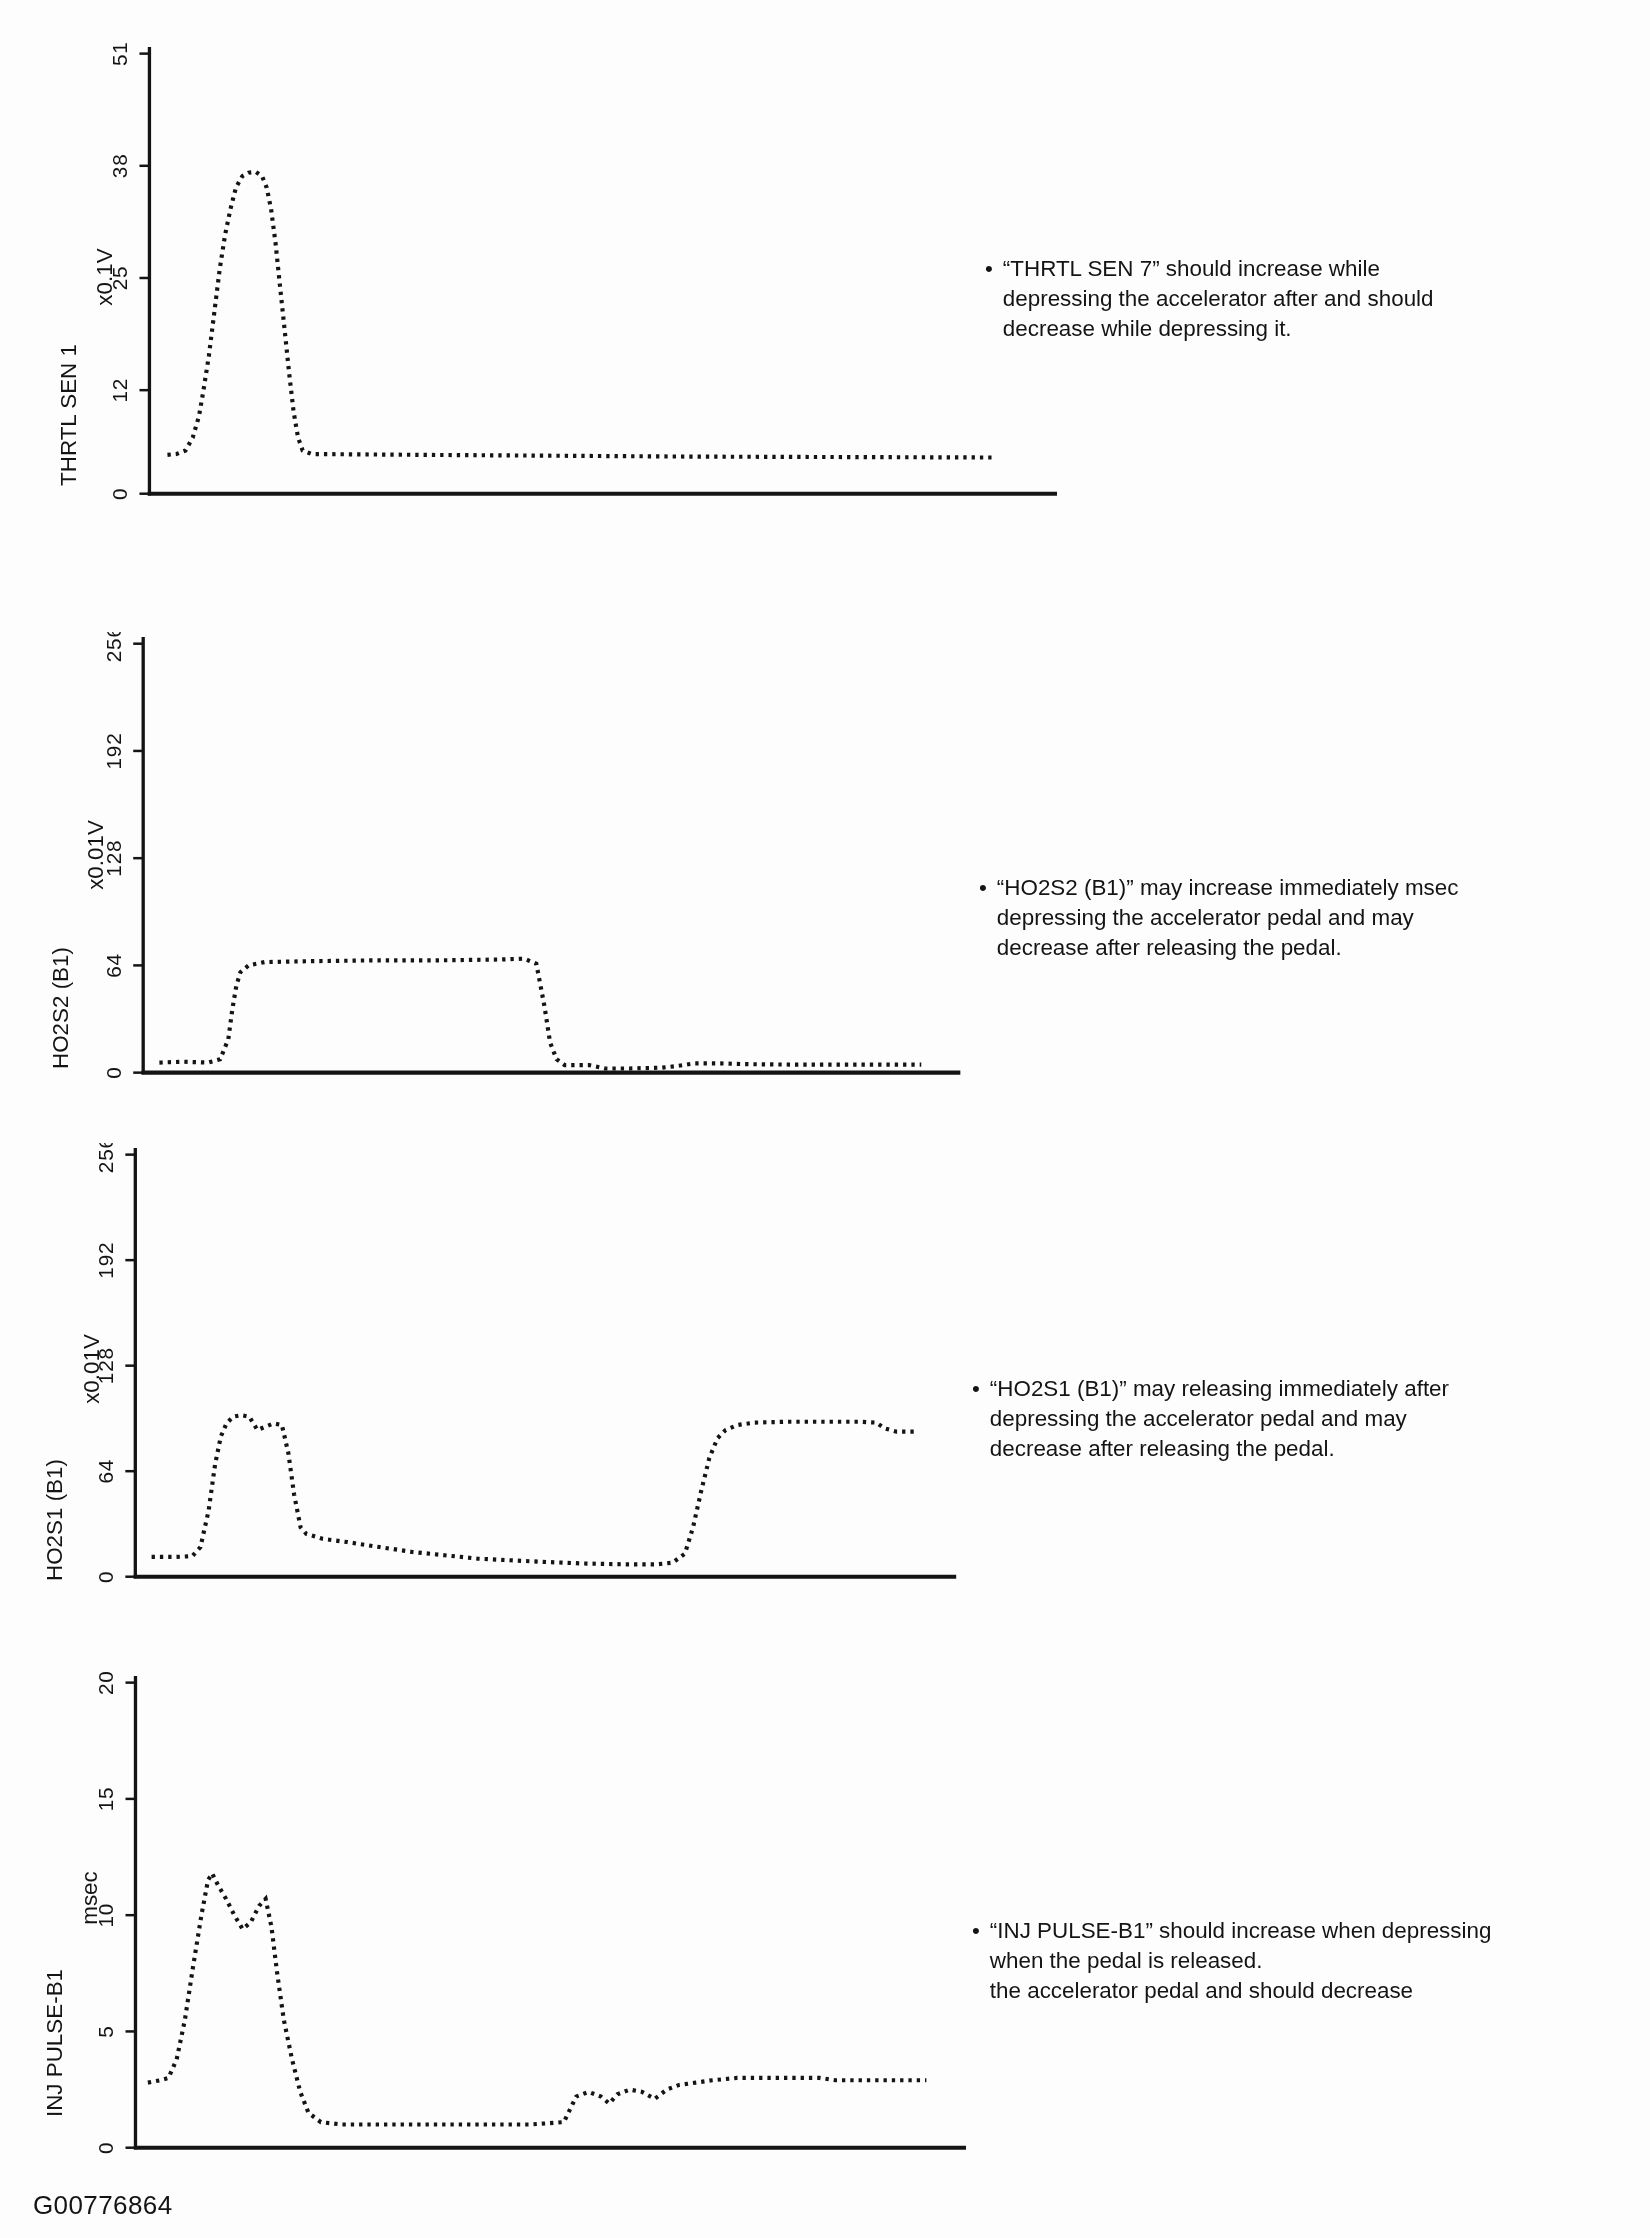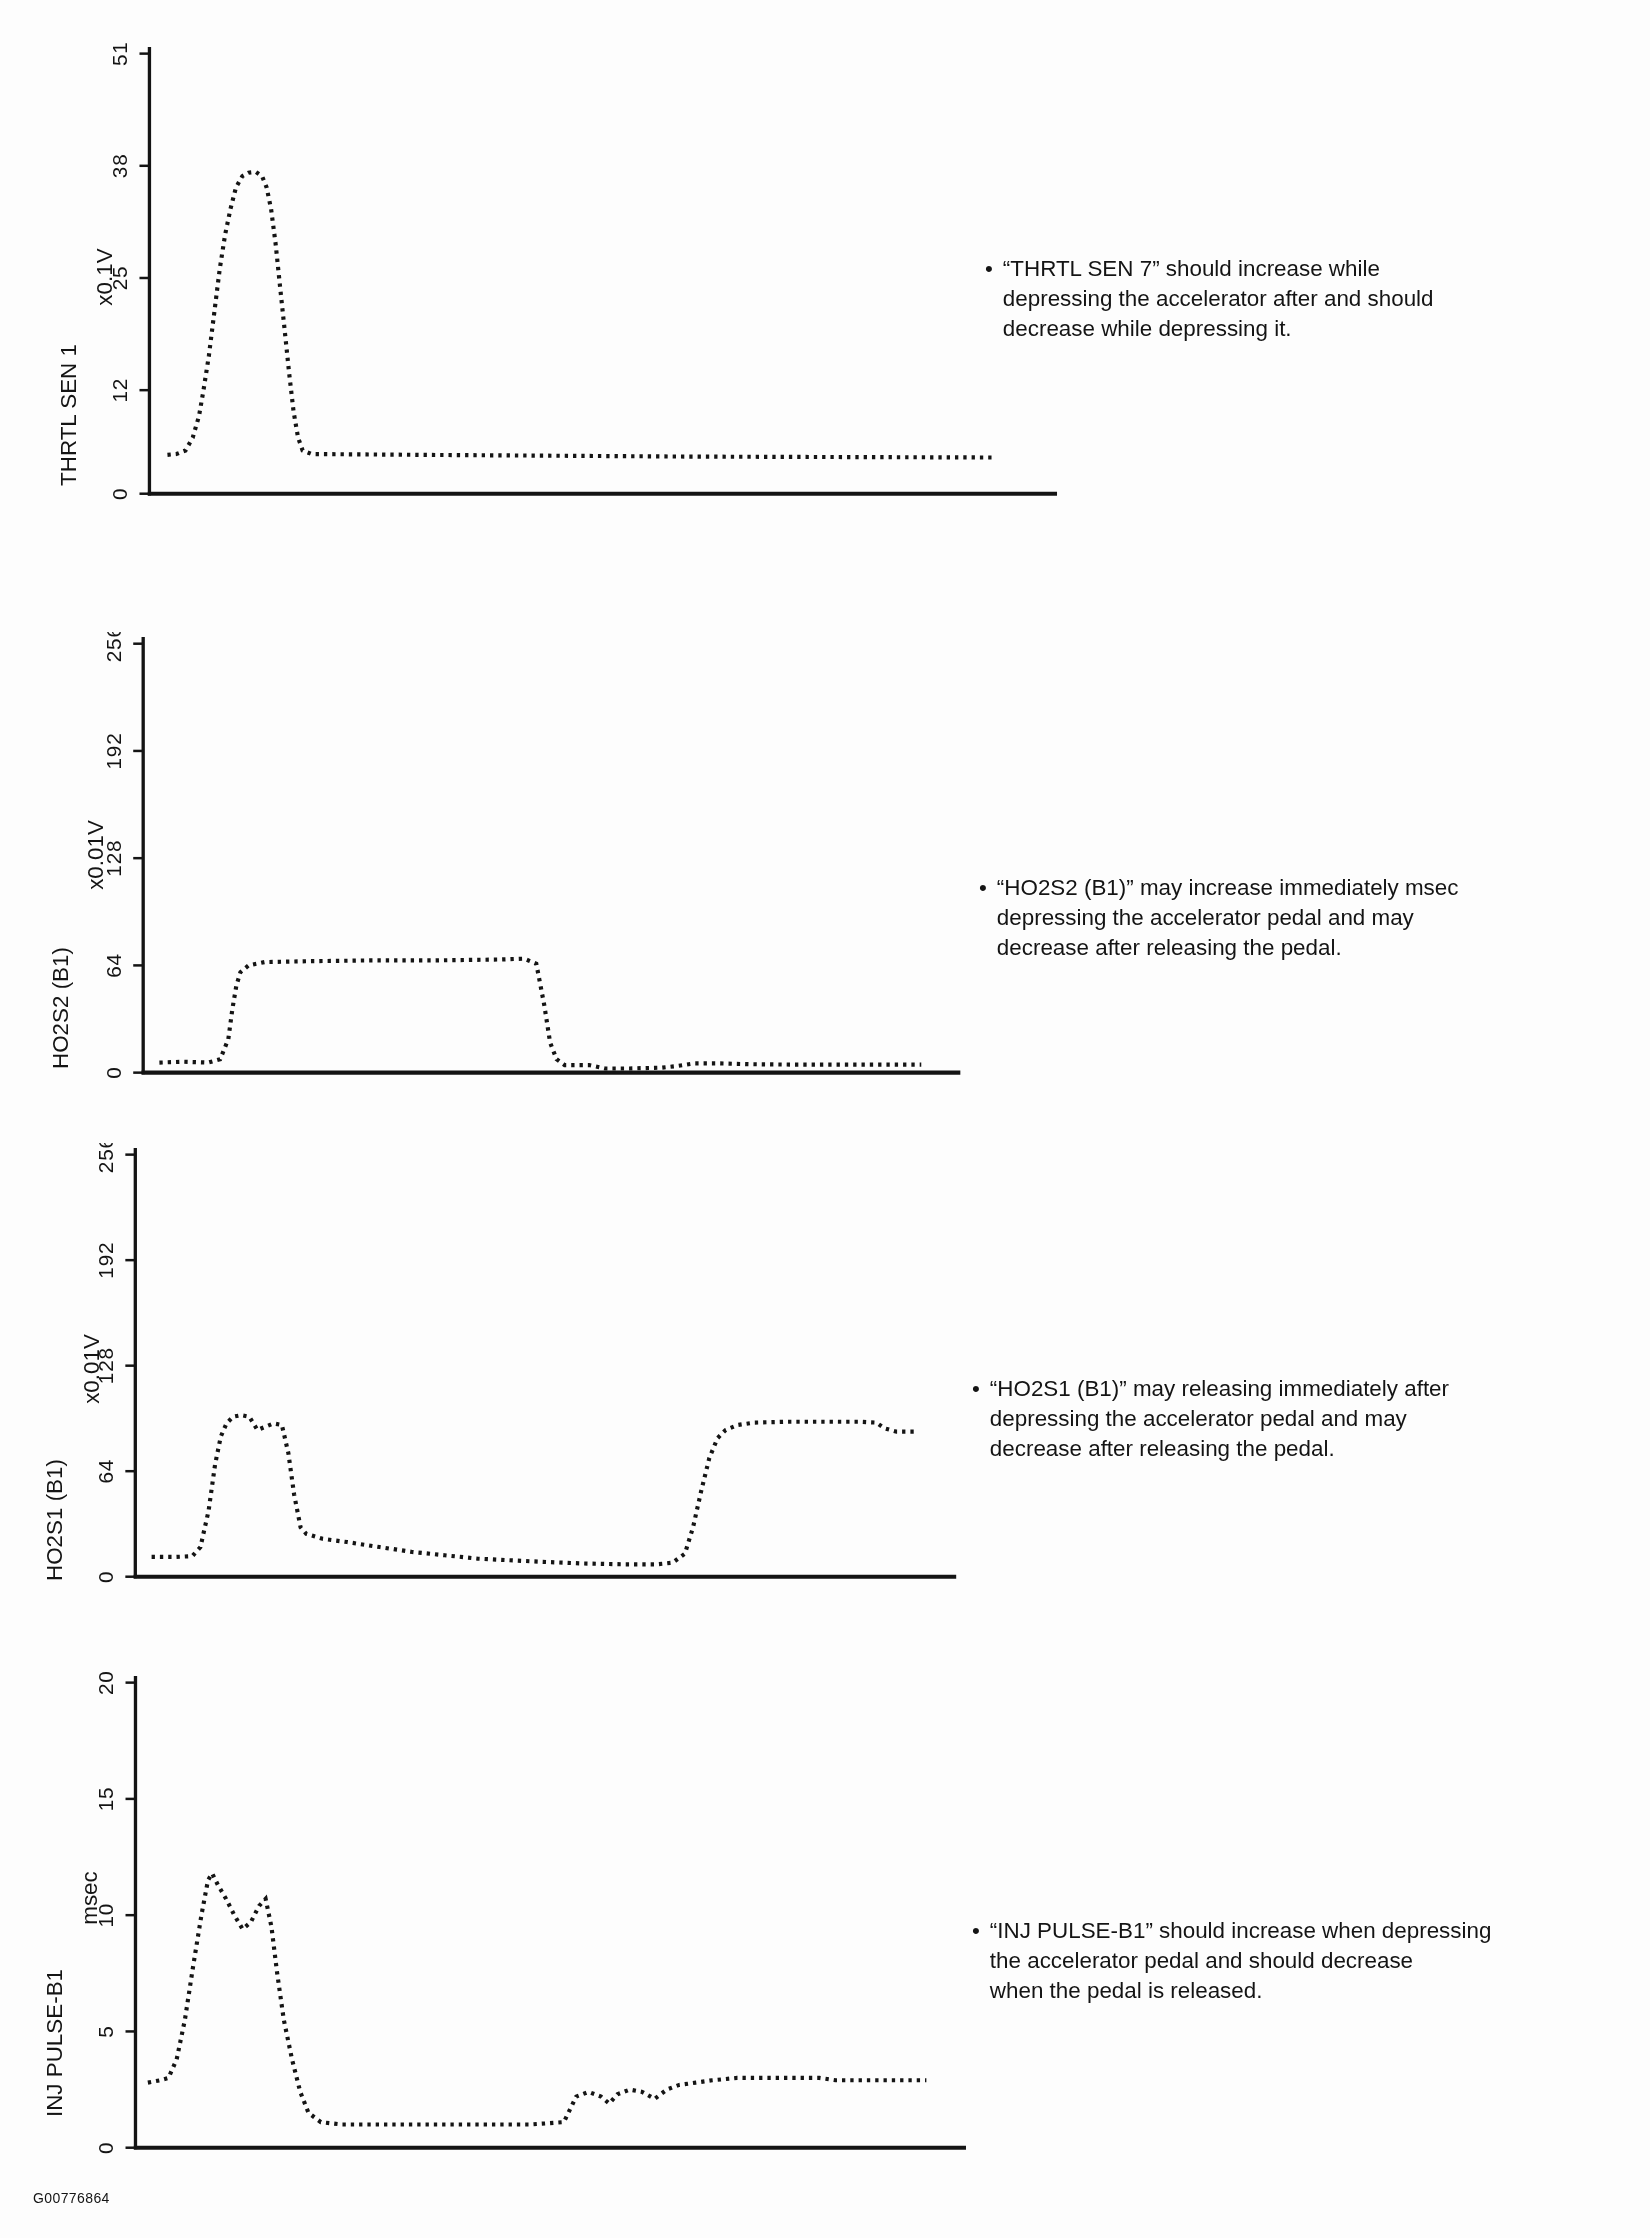--- a/index.html
+++ b/index.html
@@ -4,21 +4,21 @@
 <style>
   html,body{margin:0;padding:0;background:#e9e9e9;}
   .page{position:relative;width:1650px;height:2239px;background:#fdfdfd;overflow:hidden;
         font-family:"Liberation Sans",sans-serif;color:#141414;}
   svg.plot{position:absolute;}
   .tick{font-family:"Liberation Sans",sans-serif;font-size:25px;fill:#141414;letter-spacing:1px;}
   .vlabel{position:absolute;width:183px;height:28px;line-height:28px;text-align:center;
           transform:rotate(-90deg);font-size:22.4px;white-space:nowrap;}
   .desc{position:absolute;display:flex;gap:10px;font-size:22.4px;line-height:1.34;}
   .desc .bullet{font-size:22.4px;}
-  .footer-code{position:absolute;font-size:14px;letter-spacing:0.4px;}
+  .footer-code{position:absolute;font-size:26px;letter-spacing:0.4px;}
 </style>
 </head>
 <body>
 
 <div class="page">
 
   <section>
     <div class="vlabel" style="left:12.5px;top:263px;">x0.1V</div>
     <div class="vlabel" style="left:-23px;top:401px;">THRTL SEN 1</div>
     <svg class="plot" style="left:91px;top:42px;width:968px;height:465px;" viewBox="0 0 1165 560">
@@ -117,22 +117,22 @@
         <line x1="58" y1="154" x2="70" y2="154" stroke="#141414" stroke-width="3"></line>
         <text x="34" y="154" text-anchor="middle" dominant-baseline="central" transform="rotate(-90 34 154)" class="tick">15</text>
         <line x1="58" y1="14" x2="70" y2="14" stroke="#141414" stroke-width="3"></line>
         <text x="34" y="14" text-anchor="middle" dominant-baseline="central" transform="rotate(-90 34 14)" class="tick">20</text>
         <path d="M84.9,495.6L99.8,492.8L109.7,490.0L119.6,467.6L129.5,420.0L139.4,355.6L149.4,294.0L157.3,252.0L162.3,243.6L169.2,257.6L179.1,274.4L189.0,294.0L199.0,310.8L208.9,302.4L218.8,282.8L226.7,274.4L233.7,308.0L240.6,364.0L248.6,420.0L258.5,467.6L268.4,506.8L278.3,532.0L293.2,543.2L318.0,546.0L367.6,546.0L427.1,546.0L486.6,546.0L546.2,546.0L585.8,543.2L600.7,512.4L615.6,506.8L630.5,512.4L640.4,520.8L650.3,509.6L665.2,504.0L680.1,506.8L695.0,515.2L709.8,504.0L724.7,498.4L744.6,495.6L764.4,492.8L794.2,490.0L843.8,490.0L893.4,490.0L913.2,492.8L962.8,492.8L1022.3,492.8" fill="none" stroke="#141414" stroke-width="5" stroke-dasharray="4 6"></path>
       </svg>
     <div class="desc" style="left:972px;top:1916px;width:648px;">
       <span class="bullet">•</span>
       <div class="desc-lines">
         <div>“INJ PULSE-B1” should increase when depressing</div>
+        <div>when the pedal is released.</div>
         <div>the accelerator pedal and should decrease</div>
-        <div>when the pedal is released.</div>
       </div>
     </div>
   </section>
 
   <div class="footer-code" style="left:33px;top:2190px;">G00776864</div>
 
 </div>
 
 
 </body></html>

